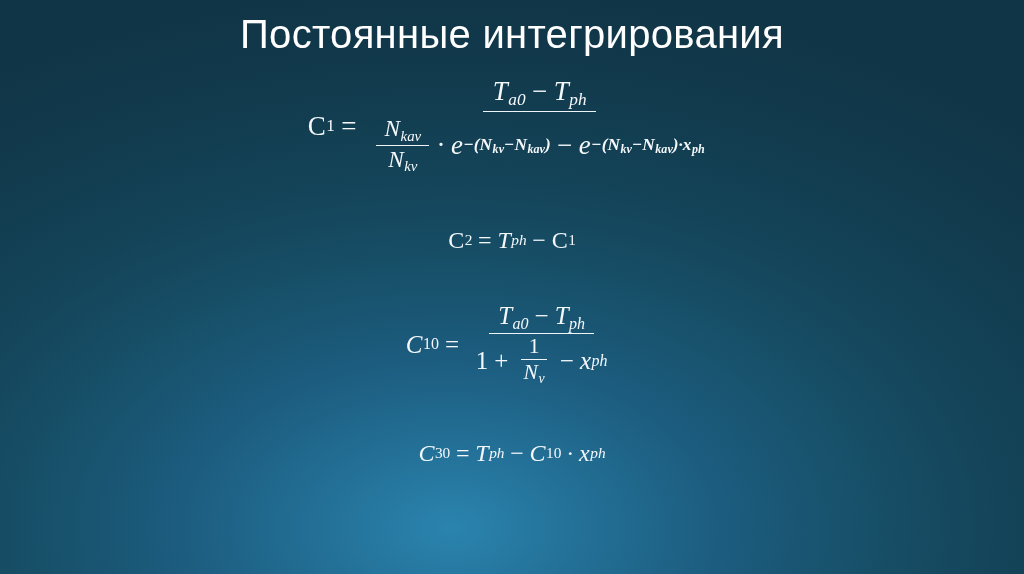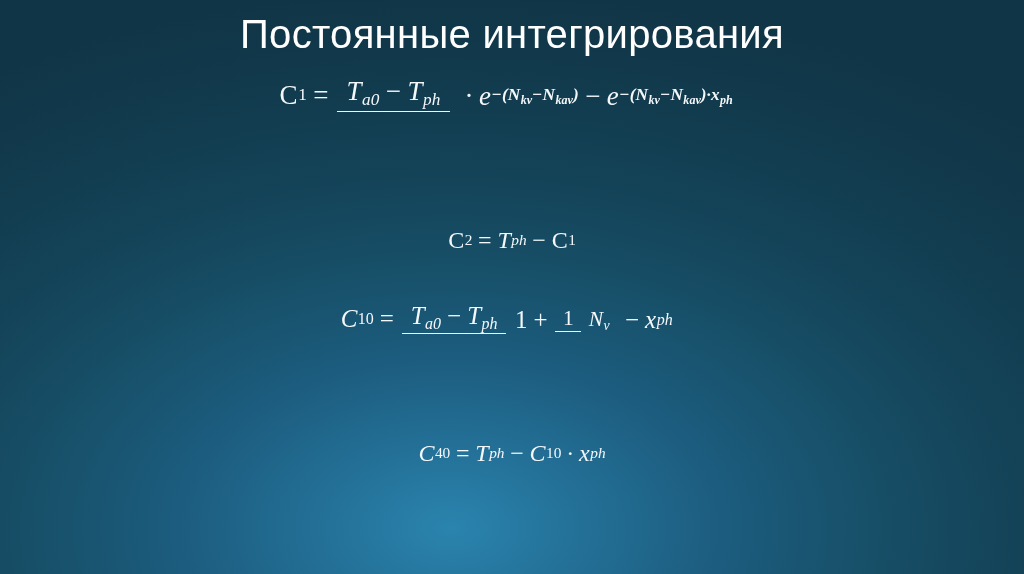--- a/index.html
+++ b/index.html
@@ -79,21 +79,21 @@
     font-size: 0.70em;
     vertical-align: -0.28em;
   }
 
   .op { margin: 0 0.24em; font-style: normal; }
   .dot { margin: 0 0.20em; font-style: normal; }
 
   
   .frac {
     display: inline-flex;
-    flex-direction: row;
+    flex-direction: column;
     align-items: center;
     justify-content: center;
     vertical-align: middle;
     text-align: center;
     margin: 0 0.08em;
   }
   .frac > .num {
     display: block;
     padding: 0 0.35em 0.06em 0.35em;
     border-bottom: 1.6px solid #eef4f8;
@@ -143,20 +143,24 @@
     <span class="up">C</span>
       <span class="sub up">1</span>
     <span class="op">=</span>
 
     <span class="frac frac-main">
       <span class="num">
         <span>T</span><span class="sub">a0</span><span class="op">−</span><span>T</span><span class="sub">ph</span>
       </span>
       <span class="den">
         <span class="inlineframe">
+          <span class="frac thin nested-frac">
+            <span class="num"><span>N</span><span class="sub">kav</span></span>
+            <span class="den"><span>N</span><span class="sub">kv</span></span>
+          </span>
           <span class="dot">·</span>
           <span>e</span>
             <span class="sup"><span>−(N</span><span class="sub">kv</span><span>−N</span><span class="sub">kav</span><span>)</span></span>
           <span class="op">−</span>
           <span>e</span>
             <span class="sup"><span>−(N</span><span class="sub">kv</span><span>−N</span><span class="sub">kav</span><span>)·x</span><span class="sub">ph</span></span>
         </span>
       </span>
     </span>
   </div>
@@ -192,21 +196,21 @@
           <span class="op">−</span>
           <span>x</span>
             <span class="sub">ph</span>
         </span>
       </span>
     </span>
   </div>
 
   <div id="formula-4" class="math">
     <span>C</span>
-      <span class="sub up">40</span>
+      <span class="sub up">30</span>
     <span class="op">=</span>
     <span>T</span>
       <span class="sub">ph</span>
     <span class="op">−</span>
     <span>C</span>
       <span class="sub up">10</span>
     <span class="dot">·</span>
     <span>x</span>
       <span class="sub">ph</span>
   </div>

